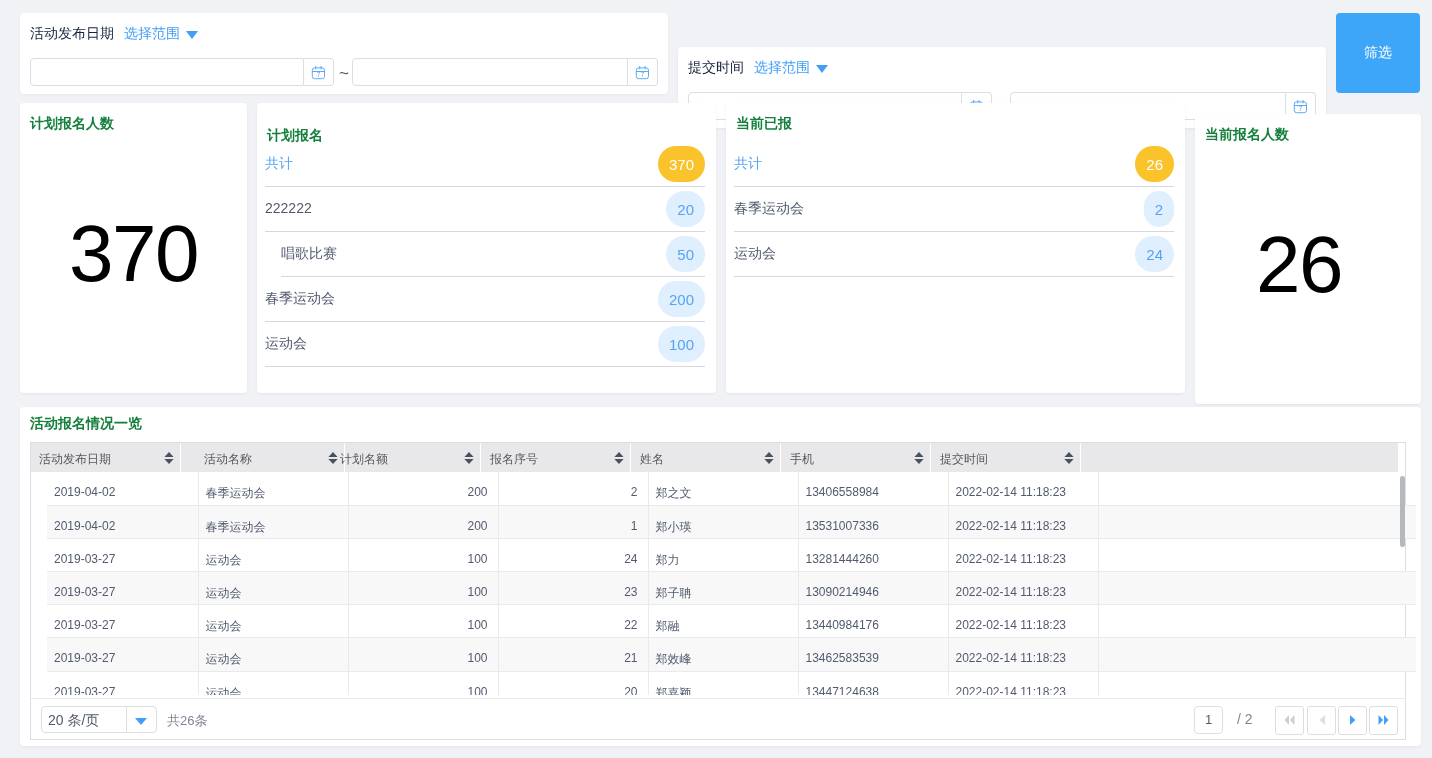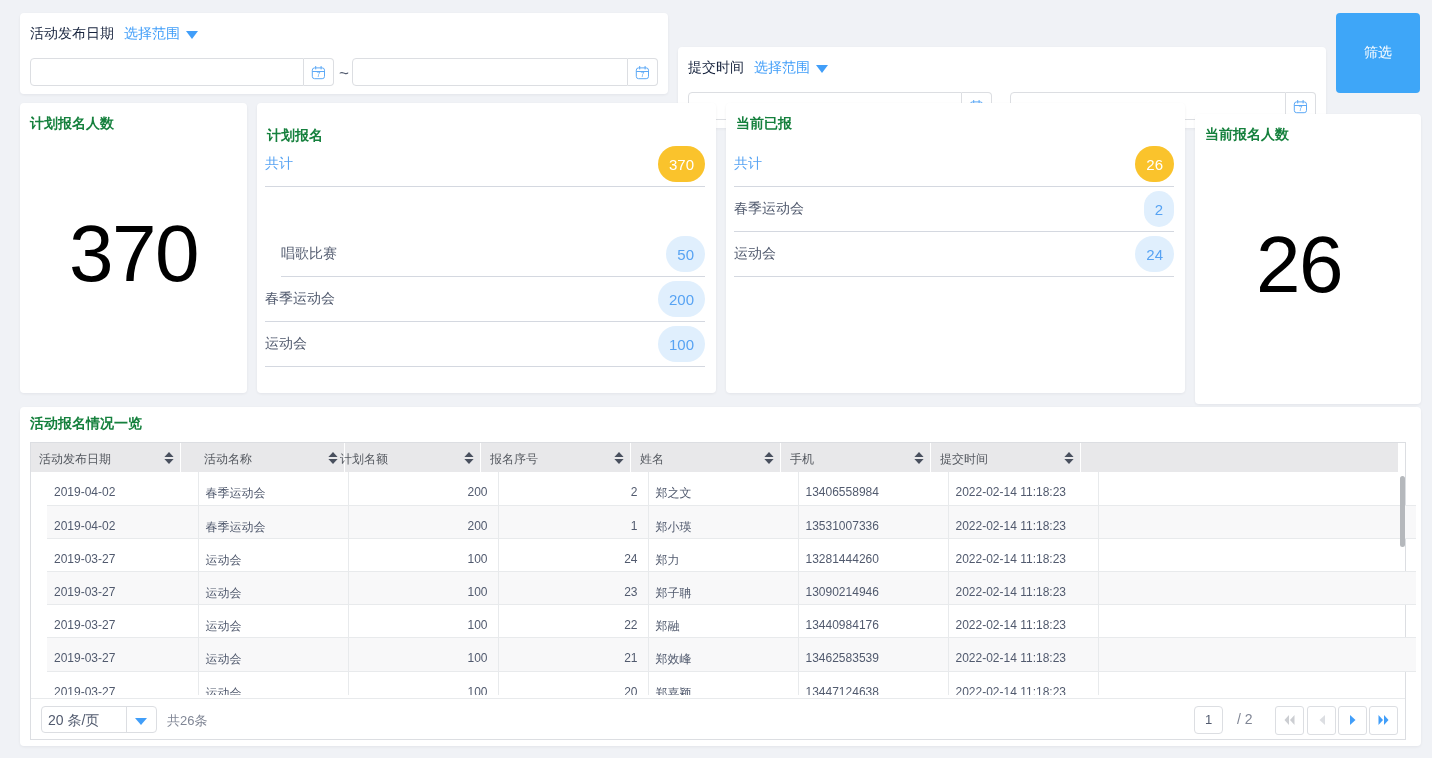--- a/index.html
+++ b/index.html
@@ -95,20 +95,24 @@
 <div class="card" style="left:20px; top:103px; width:227px; height:290px;">
   <div class="ttl" style="position:absolute; left:10px; top:12px;">计划报名人数</div>
   <div class="bignum" style="top:104.5px;">370</div>
 </div>
 <div class="card" style="left:257px; top:103px; width:459px; height:290px;">
   <div class="ttl" style="position:absolute; left:10px; top:24px;">计划报名</div>
   <div class="lirow" style="top:39px;">
       <span class="nm blue">共计</span>
       <span class="pill y">370</span>
     </div>
+  <div class="lirow" style="top:84px;">
+      <span class="nm">222222</span>
+      <span class="pill b">20</span>
+    </div>
   <div class="lirow" style="top:129px;margin-left:16px;">
       <span class="nm">唱歌比赛</span>
       <span class="pill b">50</span>
     </div>
   <div class="lirow" style="top:174px;">
       <span class="nm">春季运动会</span>
       <span class="pill b">200</span>
     </div>
   <div class="lirow" style="top:219px;">
       <span class="nm">运动会</span>

